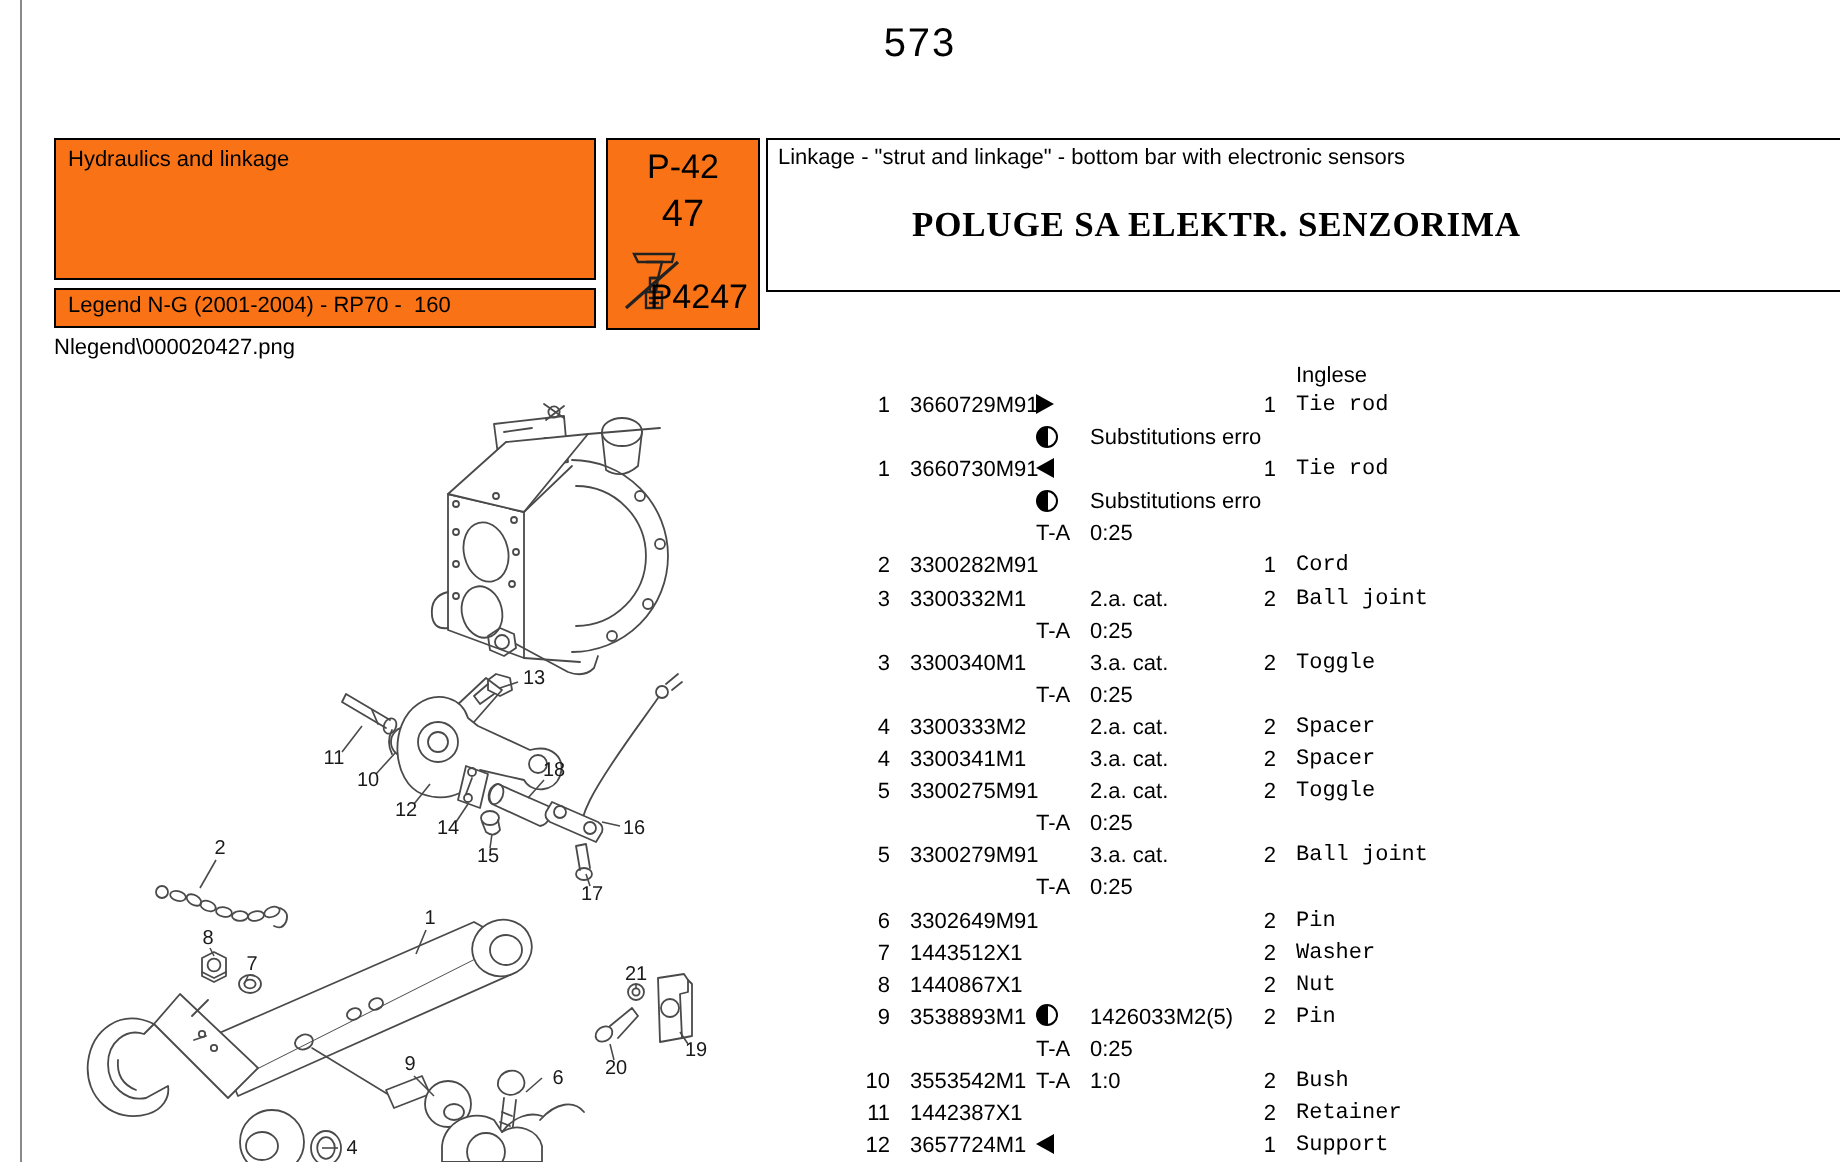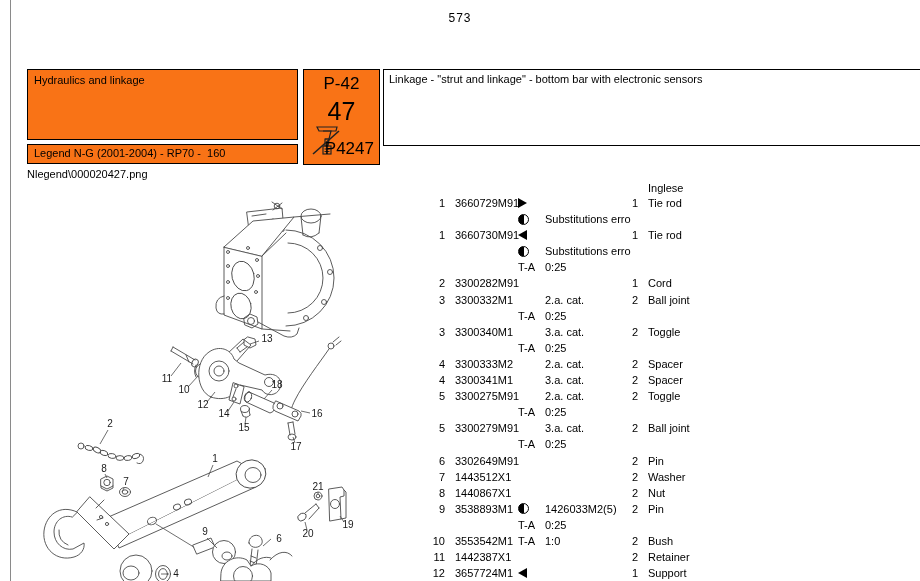--- a/index.html
+++ b/index.html
@@ -3,47 +3,47 @@
 <meta charset="utf-8">
 <style>
   html,body{margin:0;padding:0;}
   body{
     width:920px;height:581px;position:relative;overflow:hidden;
     background:#ffffff;color:#000;
     font-family:"Liberation Sans","DejaVu Sans",sans-serif;font-size:11px;
   }
   .abs{position:absolute;}
   #page-edge{left:10px;top:0;width:1px;height:581px;background:#8a8a8a;}
-  #page-number{left:0;top:11px;width:920px;text-align:center;font-size:12px;letter-spacing:1px;}
+  #page-number{left:0;top:11px;width:920px;text-align:center;font-size:20px;letter-spacing:1px;}
   .box{border:1px solid #000;background:#f97316;}
   #section-box{left:27px;top:69px;width:269px;height:69px;}
   #section-box .txt{position:absolute;left:6px;top:4px;}
   #legend-box{left:27px;top:144px;width:269px;height:18px;}
   #legend-box .txt{position:absolute;left:6px;top:2px;white-space:pre;}
   #file-label{left:27px;top:168px;}
   #code-box{left:303px;top:69px;width:75px;height:94px;text-align:center;}
   #code-line1{position:absolute;left:0;top:4px;width:75px;font-size:17px;}
-  #code-line2{position:absolute;left:0;top:27px;width:75px;font-size:25px;}
+  #code-line2{position:absolute;left:0;top:27px;width:75px;font-size:19px;}
   #code-icon{position:absolute;left:7px;top:52px;}
   #code-small{position:absolute;right:5px;bottom:5px;font-size:17px;}
   #title-box{left:383px;top:69px;width:536px;height:75px;border:1px solid #000;background:#fff;}
   #title-sub{position:absolute;left:5px;top:3px;font-size:11px;}
   #title-main{position:absolute;left:72px;top:32px;font-family:"Liberation Serif","DejaVu Serif",serif;
     font-weight:bold;font-size:17.5px;letter-spacing:0.4px;}
   
   #lang-header{left:648px;top:182px;}
   #parts-table{left:425px;top:195px;width:370px;}
   .trow{position:relative;height:16.1px;white-space:nowrap;}
   .tcell{position:absolute;top:0;line-height:16px;}
   .c-item{left:0;width:20px;text-align:right;}
   .c-part{left:30px;}
   .c-marker{left:93px;width:26px;}
   .c-desc{left:120px;}
   .c-qty{left:196px;width:17px;text-align:right;}
-  .c-name{left:223px;}
+  .c-name{left:223px;font-family:Liberation Mono, monospace;}
   .tri{display:inline-block;width:0;height:0;vertical-align:middle;position:relative;top:-1px;}
   .tri-r{border-left:9px solid #000;border-top:5px solid transparent;border-bottom:5px solid transparent;}
   .tri-l{border-right:9px solid #000;border-top:5px solid transparent;border-bottom:5px solid transparent;}
   .halfdot{display:inline-block;width:9px;height:9px;border:1px solid #000;border-radius:50%;
     background:linear-gradient(90deg,#000 0 55%,#fff 55%);vertical-align:middle;position:relative;top:-1px;}
   
   #diagram{left:30px;top:195px;}
   .art{stroke:#4a4a4a;fill:none;stroke-width:0.9;stroke-linecap:round;stroke-linejoin:round;}
   .artw{fill:#fff;}
   .leader{stroke:#4a4a4a;stroke-width:0.8;}
@@ -79,20 +79,21 @@
       <rect x="12" y="24" width="8" height="8"></rect>
       <path d="M13.5,27 L18.5,27 M13.5,29.5 L18.5,29.5"></path>
       <path d="M2,32 L28,9" stroke-width="1.6"></path>
     </g>
   </svg>
   <div id="code-small">P4247</div>
 </div>
 
 <div class="abs" id="title-box">
   <div id="title-sub">Linkage - "strut and linkage" - bottom bar with electronic sensors</div>
+  <div id="title-main">POLUGE SA ELEKTR. SENZORIMA</div>
 </div>
 
 <div class="abs" id="lang-header">Inglese</div>
 
 <div class="abs" id="parts-table">
     <div class="trow">
       <span class="tcell c-item">1</span>
       <span class="tcell c-part">3660729M91</span>
       <span class="tcell c-marker"><span class="tri tri-r"></span></span>
       <span class="tcell c-desc"></span>

